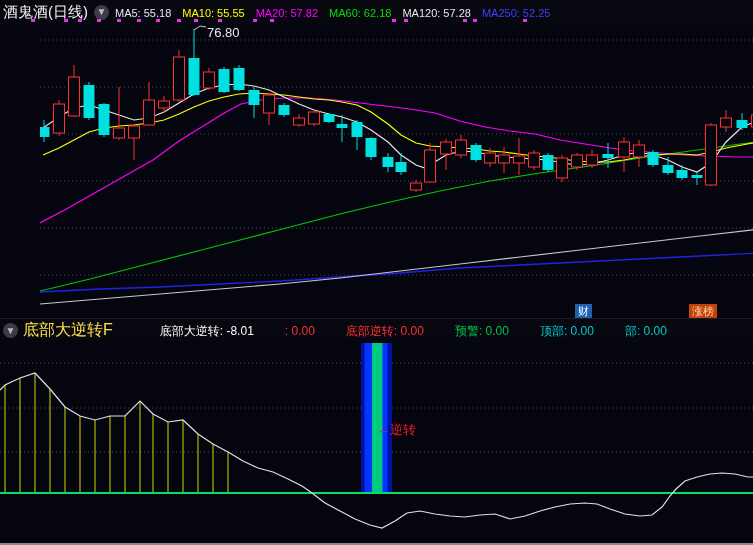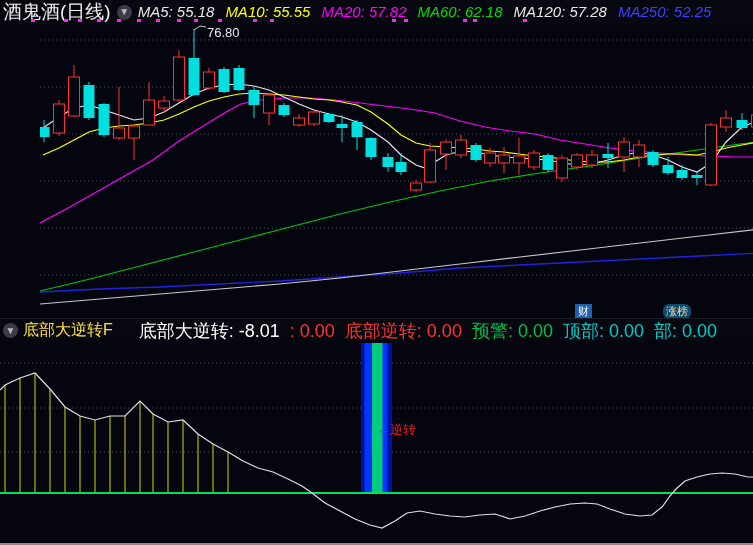--- a/index.html
+++ b/index.html
@@ -8,49 +8,49 @@
     background:#05050f;
     font-family:"Liberation Sans","DejaVu Sans",sans-serif;
     -webkit-font-smoothing:none;
   }
   
   .top-header{
     position:absolute;left:0;top:0;width:753px;height:24px;
     background:#07070f;display:flex;align-items:center;gap:0;
     white-space:nowrap;
   }
-  .title{color:#f0f0f0;font-size:19px;padding:0 4px 0 3px;}
+  .title{color:#f0f0f0;font-size:15px;padding:0 4px 0 3px;}
   .dd-icon{
     width:15px;height:15px;border-radius:50%;
     background:#3c3c46;color:#b8b8c0;
     display:inline-flex;align-items:center;justify-content:center;
     font-size:10px;line-height:1;margin:0 6px 0 2px;flex:none;
   }
-  .hitem{font-size:15px;margin-right:11px;font-style:italic;}
+  .hitem{font-size:11px;margin-right:11px;}
   
   .dots-row{position:absolute;left:0;top:19px;width:753px;height:4px;z-index:5;}
   .mdot{position:absolute;width:4px;height:3px;background:#e833e8;}
   
   .main-chart{position:absolute;left:0;top:24px;width:753px;height:294px;background:#05050f;padding-left:40px;}
   .main-chart svg{display:block;}
   .tag{
     position:absolute;height:15px;display:flex;align-items:center;justify-content:center;
     font-size:11px;padding:0 3px;cursor:pointer;line-height:15px;
   }
   .tag-cai{left:575px;top:280px;background:#2060b0;color:#ffffff;}
-  .tag-zb{left:663px;top:280px;background:#0c4a6e;color:#ffd9a0;border-radius:6px;}
+  .tag-zb{left:689px;top:280px;background:#c2410c;color:#ffd9a0;}
   
   .sub-header{
     position:absolute;left:0;top:318px;width:753px;height:24px;
     background:#07070f;border-top:1px solid #1c1c28;box-sizing:border-box;
     display:flex;align-items:center;white-space:nowrap;
   }
   .sub-header .dd-icon{margin:0 5px 0 3px;}
   .sname{color:#fde047;font-size:16px;margin-right:26px;}
-  .sitem{font-size:18px;margin-right:10px;}
+  .sitem{font-size:12px;margin-right:10px;margin-left:21px;}
   
   .sub-chart{position:absolute;left:0;top:342px;width:682px;height:201px;background:#05050f;}
   .bottom-edge{position:absolute;left:0;top:543px;width:753px;height:2px;background:#8a8a8a;}
 </style>
 </head>
 <body>
 
 <div class="screen">
 
   <div class="top-header">

